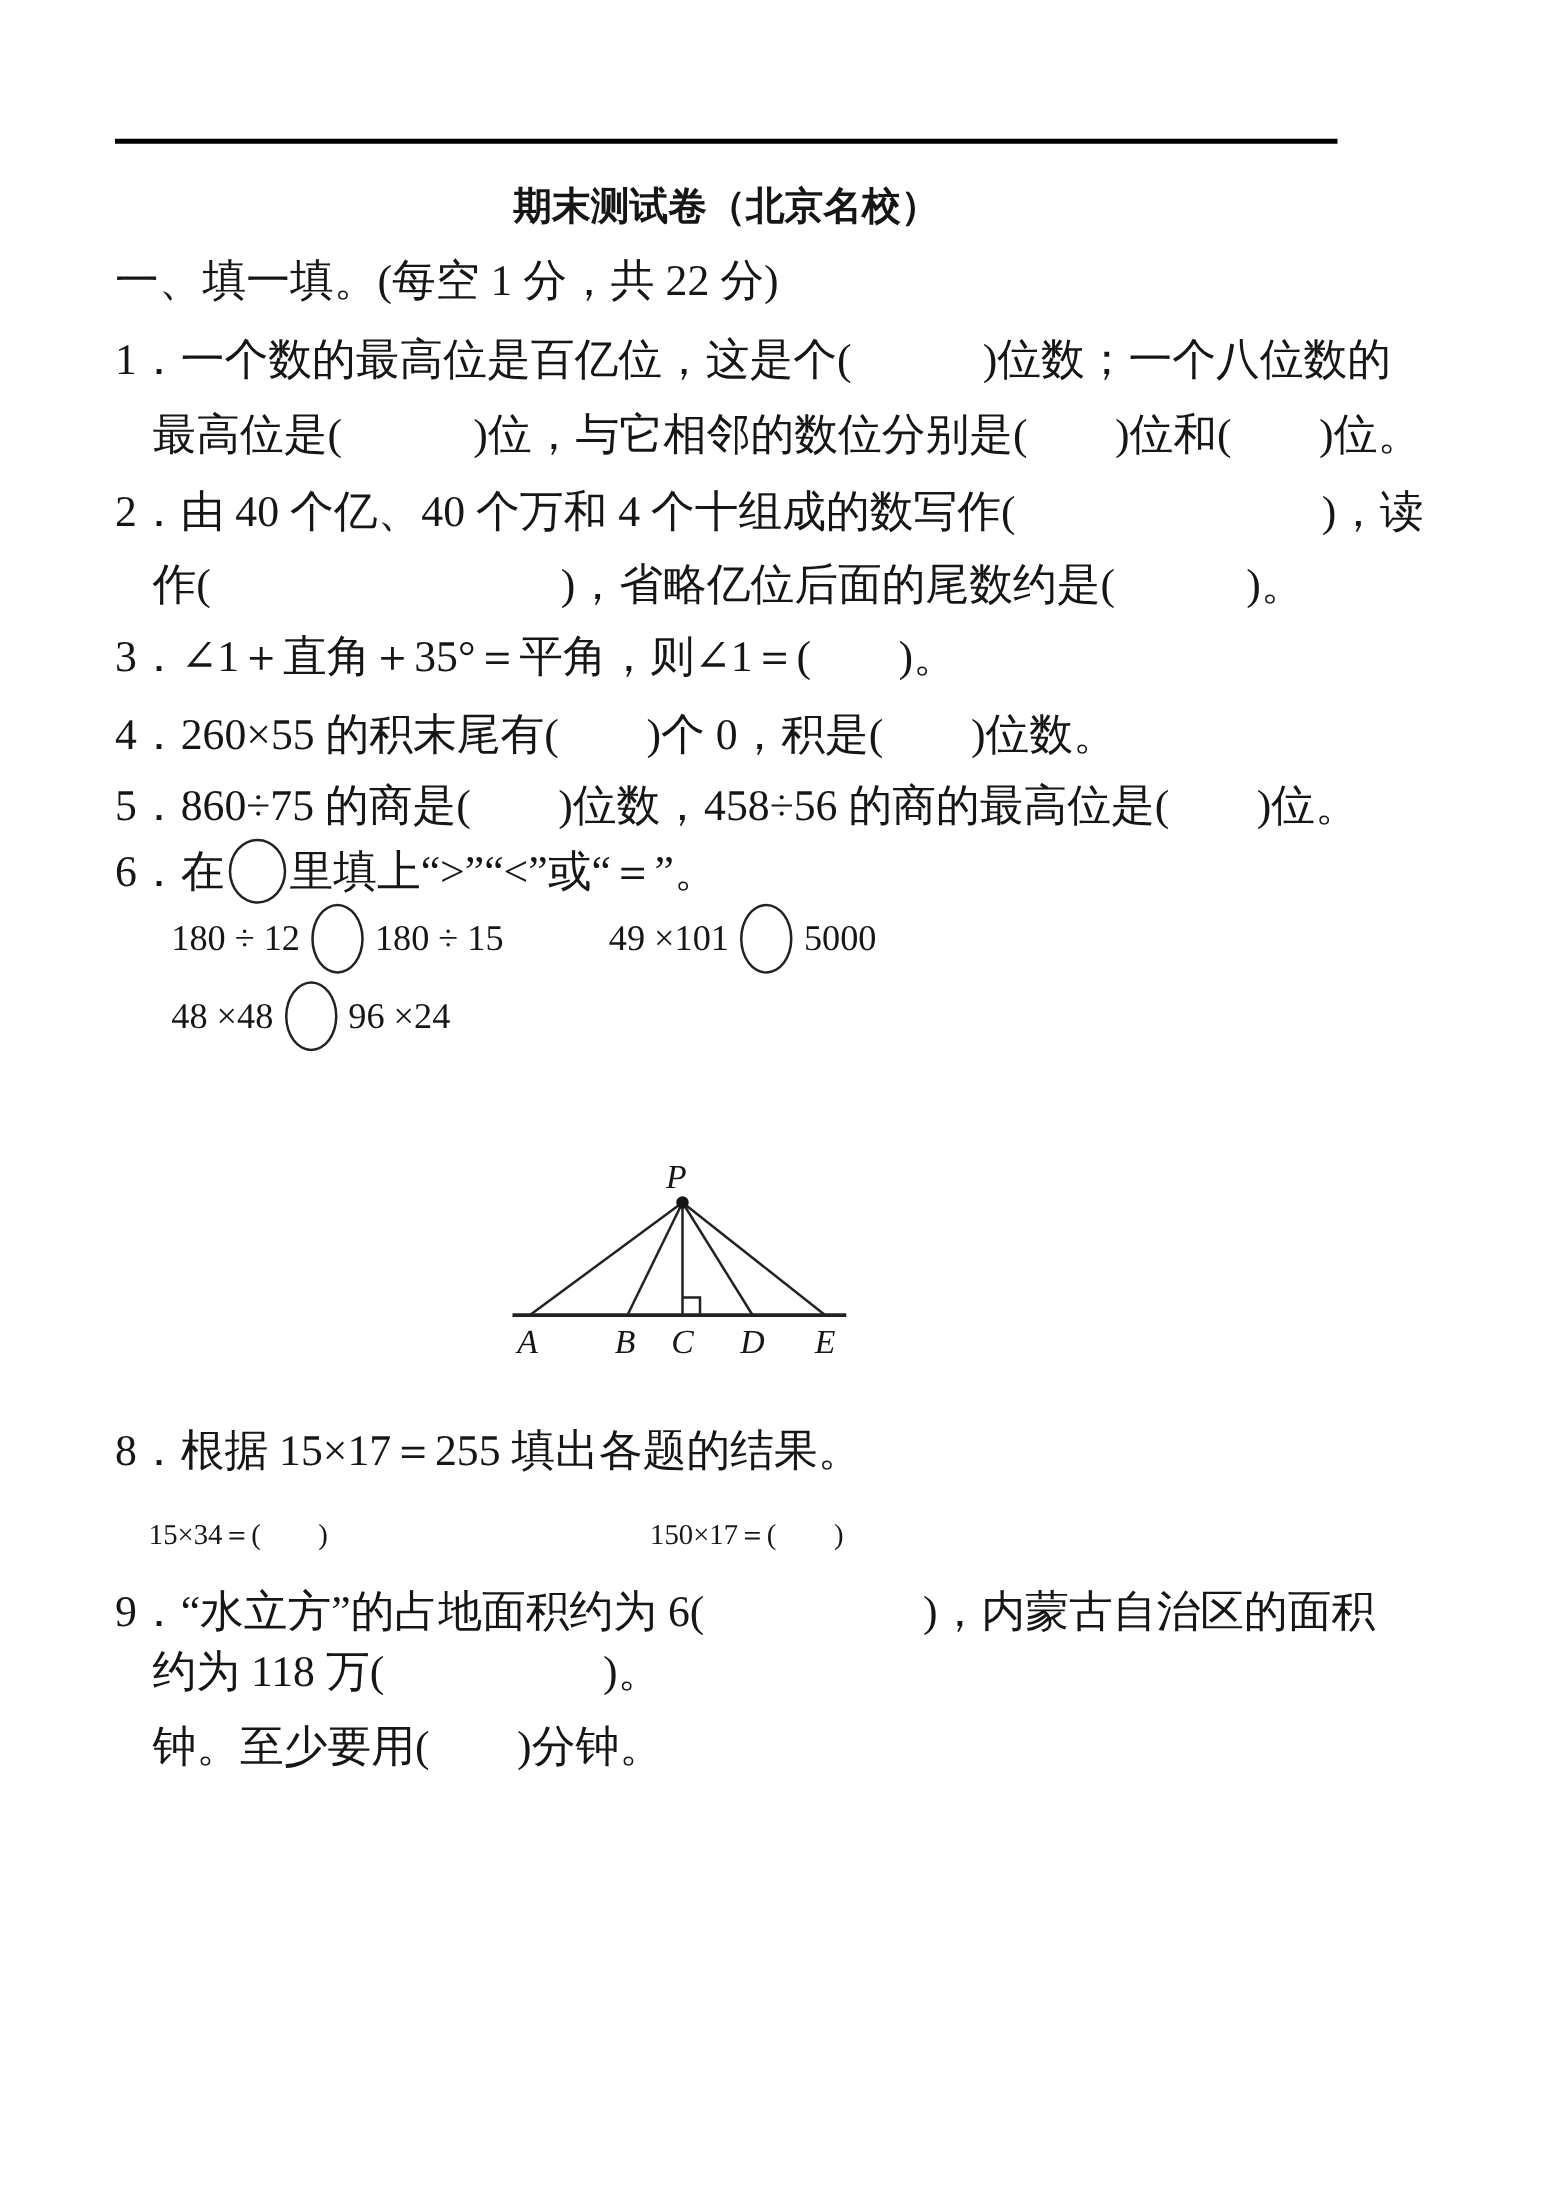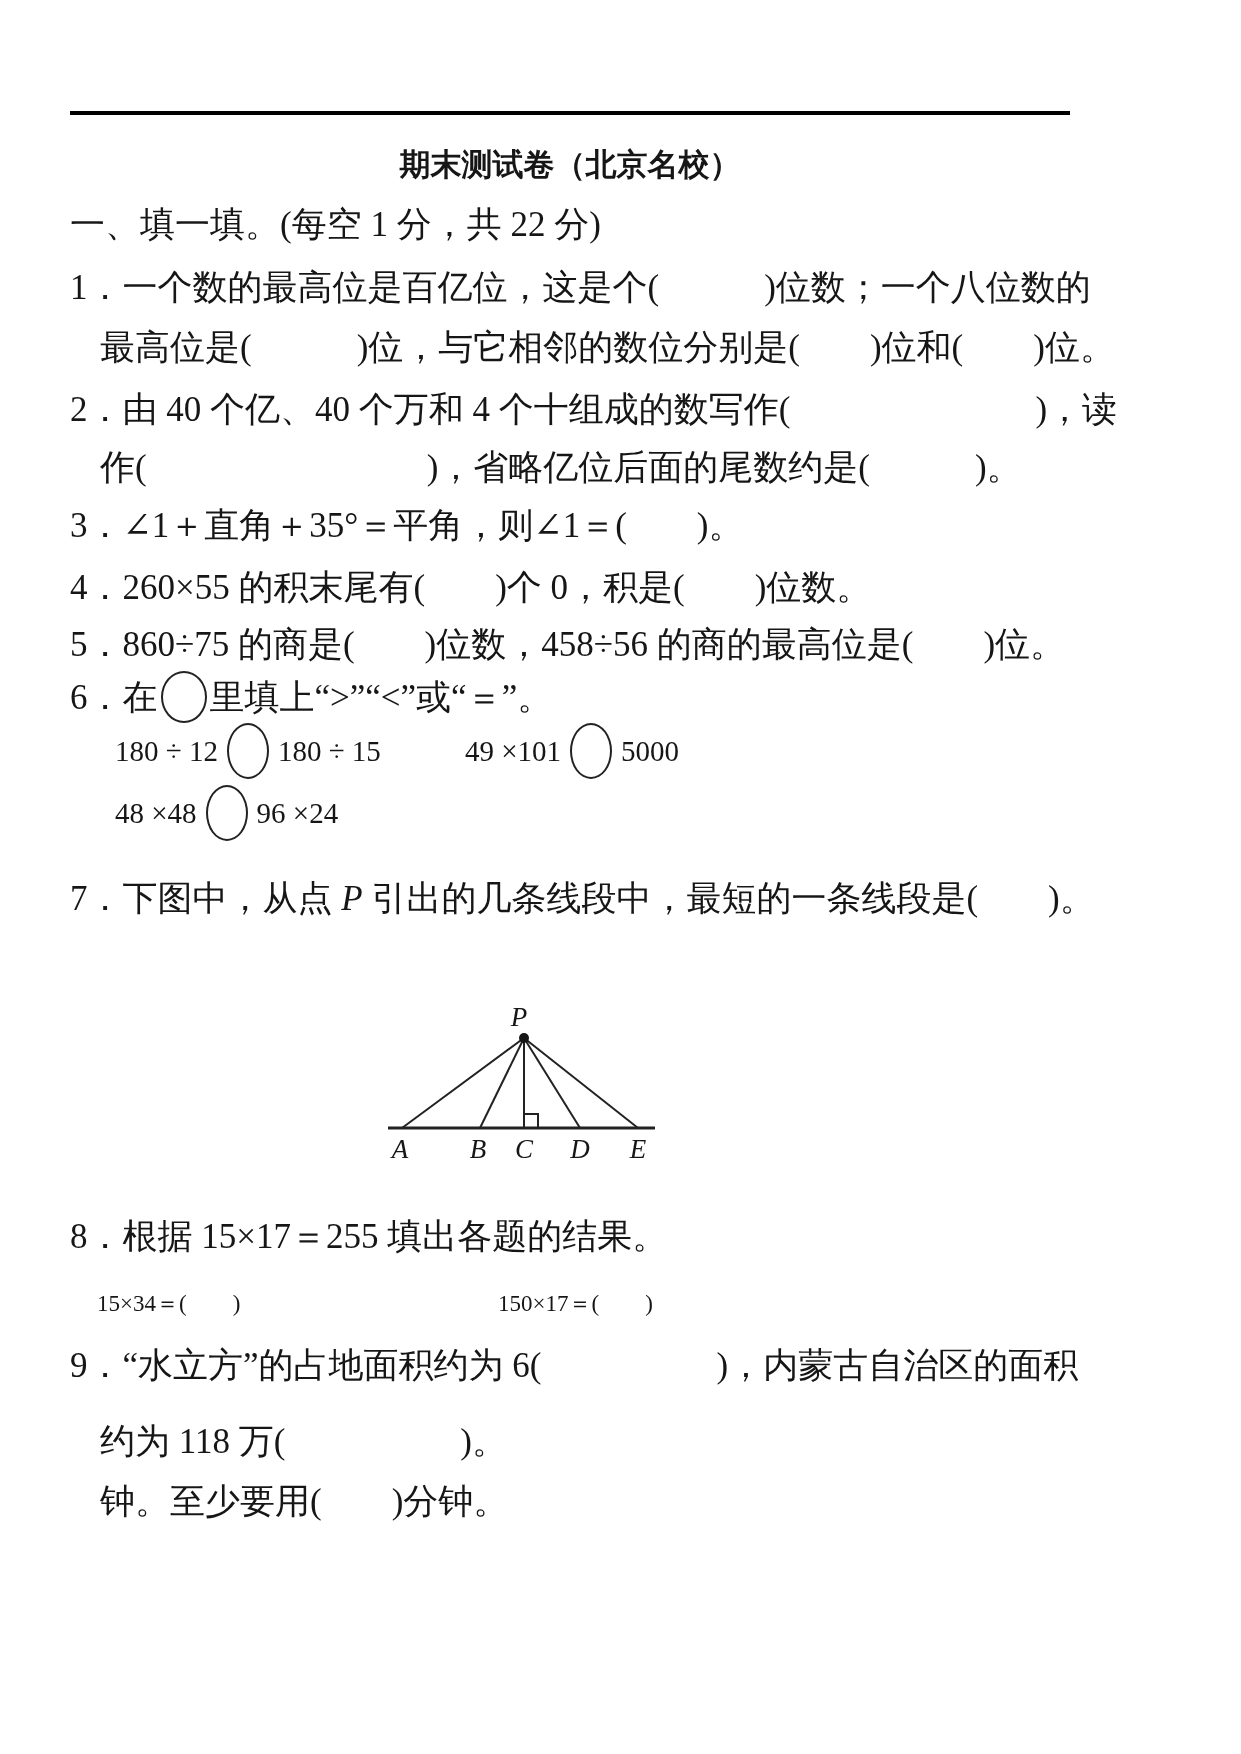--- a/index.html
+++ b/index.html
@@ -3,21 +3,21 @@
 <meta charset="utf-8">
 <style>
   html,body{margin:0;padding:0;background:#fff;}
   body{
     width:1241px;height:1754px;
     color:#161616;
     font-family:"Liberation Serif","DejaVu Serif",serif;
     overflow:hidden;
   }
   .page{position:relative;width:1241px;height:1754px;background:#ffffff;}
-  .content{padding:0 171px 0 70px;}
+  .content{padding:0 171px 0 92px;}
   .rule{margin-top:111px;border-top:4px solid #000;height:0;}
   .title{margin-top:30px;text-align:center;font-weight:700;font-size:31px;line-height:40px;white-space:nowrap;}
   .section-heading{margin-top:22px;font-size:35px;line-height:36px;white-space:nowrap;}
   .line{font-size:35px;line-height:36px;white-space:nowrap;}
   .indent{margin-left:30px;}
   .ital{font-style:italic;}
   .ring{display:inline-block;border:2.5px solid #222;border-radius:50%;background:#fff;box-sizing:border-box;}
   .ring-inline{width:46px;height:52px;vertical-align:-14px;margin:0 3px;}
   .ring-cmp{width:42px;height:56px;margin:0 9px;flex:none;}
   .q6-intro{margin-top:8px;}
@@ -71,23 +71,20 @@
         <span class="ring ring-cmp"></span>
         <span>5000</span>
       </div>
       <div class="compare-item">
         <span>48 ×48</span>
         <span class="ring ring-cmp"></span>
         <span>96 ×24</span>
       </div>
     </div>
 
-    <div class="line" style="margin-top:40px">
-      <span>7．下图中，从点 </span><span class="ital">P</span><span> 引出的几条线段中，最短的一条线段是(　　)。</span>
-    </div>
 
     <div class="figure-wrap">
       <svg width="368" height="170" viewBox="0 0 368 170">
         <line x1="48" y1="123" x2="315" y2="123" stroke="#222" stroke-width="3"></line>
         <line x1="184" y1="33" x2="62" y2="123" stroke="#222" stroke-width="2"></line>
         <line x1="184" y1="33" x2="140" y2="123" stroke="#222" stroke-width="2"></line>
         <line x1="184" y1="33" x2="184" y2="123" stroke="#222" stroke-width="2"></line>
         <line x1="184" y1="33" x2="240" y2="123" stroke="#222" stroke-width="2"></line>
         <line x1="184" y1="33" x2="298" y2="123" stroke="#222" stroke-width="2"></line>
         <path d="M 184 109 L 198 109 L 198 123" fill="none" stroke="#222" stroke-width="2"></path>
@@ -101,18 +98,18 @@
       </svg>
     </div>
 
     <div class="line" style="margin-top:44px">8．根据 15×17＝255 填出各题的结果。</div>
     <div class="q8-row" style="margin-top:31px">
       <span class="q8-left">15×34＝(　　)</span>
       <span>150×17＝(　　)</span>
     </div>
 
     <div class="line" style="margin-top:26px">9．“水立方”的占地面积约为 6(　　　　　)，内蒙古自治区的面积</div>
-    <div class="line indent" style="margin-top:40px">约为 118 万(　　　　　)。</div>
+    <div class="line indent" style="margin-top:12px">约为 118 万(　　　　　)。</div>
 
     <div class="line indent" style="margin-top:24px">钟。至少要用(　　)分钟。</div>
 
   </div>
 </div>
 
 </body></html>

